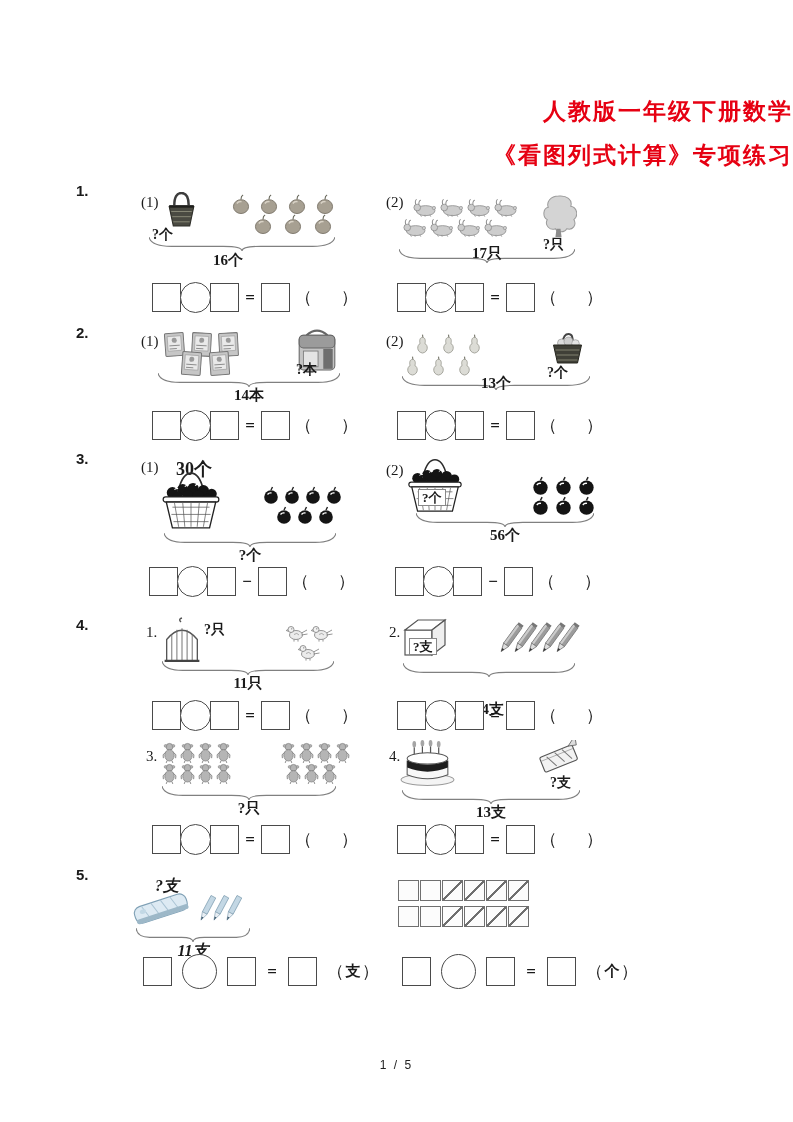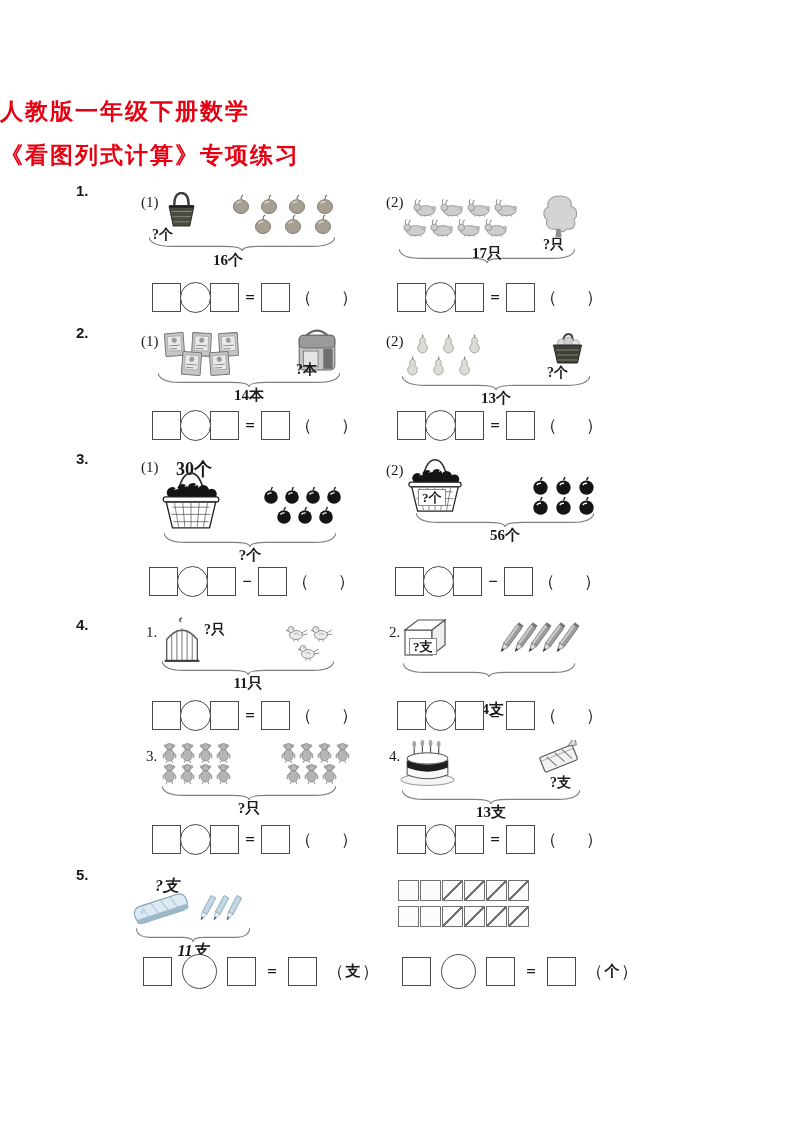--- a/index.html
+++ b/index.html
@@ -1,19 +1,19 @@
 <!DOCTYPE html>
 <html><head>
 <meta charset="utf-8">
 <style>
   html,body{margin:0;padding:0;background:#fff;}
   .page{position:relative;width:793px;height:1122px;background:#ffffff;
         font-family:"Liberation Serif",serif;color:#1a1a1a;overflow:hidden;margin:0 auto;}
   .irow{position:absolute;display:flex;align-items:flex-start;}
-  .title{position:absolute;width:100%;text-align:left;font-weight:bold;
+  .title{position:absolute;width:100%;text-align:right;font-weight:bold;
          font-size:23px;letter-spacing:2px;color:#e60012;}
   .pnum{position:absolute;font-family:"Liberation Sans",sans-serif;font-weight:bold;font-size:15px;}
   .plabel{position:absolute;font-size:15px;}
   .qlabel{position:absolute;font-size:14px;font-weight:bold;white-space:nowrap;}
   .blabel{position:absolute;text-align:center;font-size:15px;font-weight:bold;}
   .brace{position:absolute;}
   .eq{position:absolute;display:flex;align-items:center;}
   .eq .sq{width:29px;height:29px;border:1.5px solid #4a4a4a;background:#fff;box-sizing:border-box;}
   .eq .cir{width:31px;height:31px;border:1.5px solid #4a4a4a;border-radius:50%;
            background:#fff;box-sizing:border-box;margin:0 -1px;z-index:1;}
@@ -343,21 +343,21 @@
         <use href="#sym-pear"></use>
       </svg>
   </div>
   <svg class="icn" style="left:549px;top:333px" width="37" height="32">
       <use href="#sym-basket2"></use>
     </svg>
   <div class="qlabel" style="left:547px;top:364px">?个</div>
   <svg class="brace" style="left:402px;top:376px" width="188" height="14">
       <use href="#sym-brace"></use>
     </svg>
-  <div class="blabel" style="left:402px;top:389px;width:188px">13个</div>
+  <div class="blabel" style="left:402px;top:374px;width:188px">13个</div>
 
   <div class="eq" style="left:152px;top:410px">
     <span class="sq"></span>
     <span class="cir"></span>
     <span class="sq"></span>
     <span class="op">=</span>
     <span class="sq"></span>
     <span class="par">（</span>
     <span class="gap"></span>
     <span class="par">）</span>
@@ -678,14 +678,15 @@
     <span class="sq"></span>
     <span class="cir"></span>
     <span class="sq"></span>
     <span class="op">=</span>
     <span class="sq"></span>
     <span class="par">（</span>
     <span class="unit">个</span>
     <span class="par" style="margin-left:0">）</span>
   </div>
 
+  <div class="footer" style="top:1058px">1 / 5</div>
 
 </div>
 
 </body></html>

